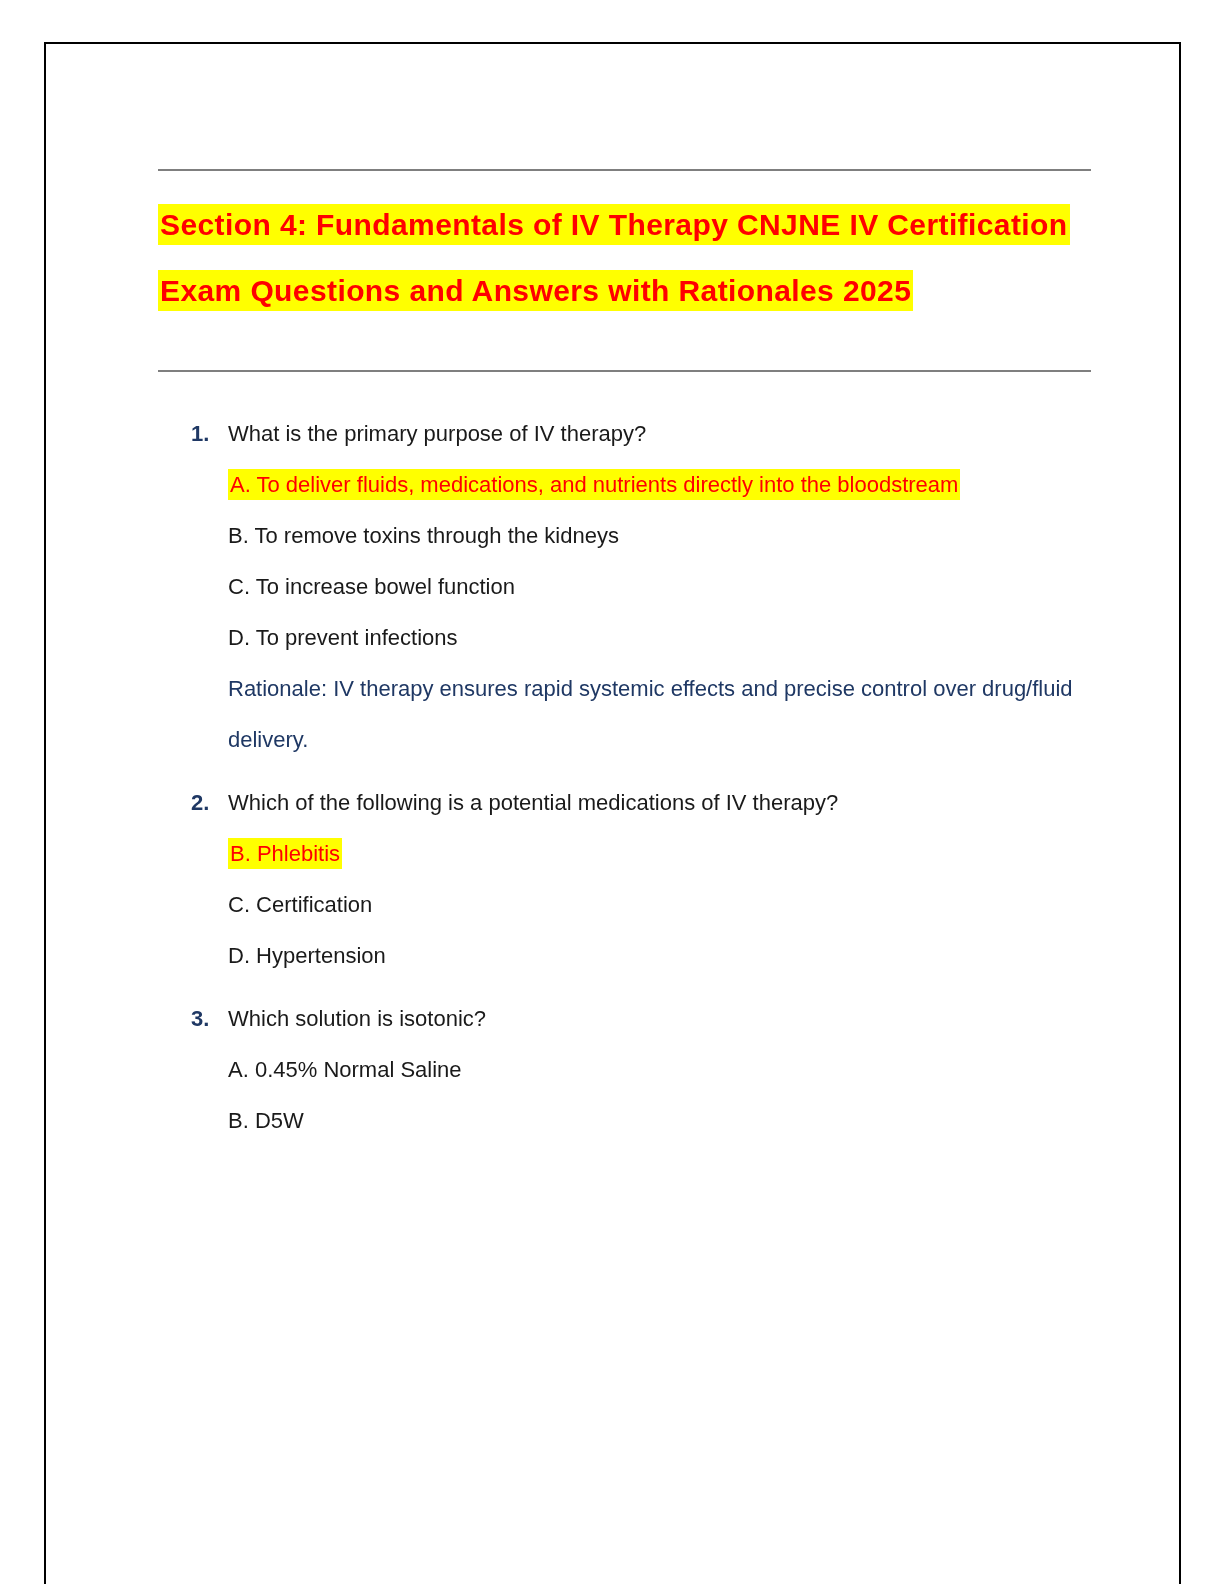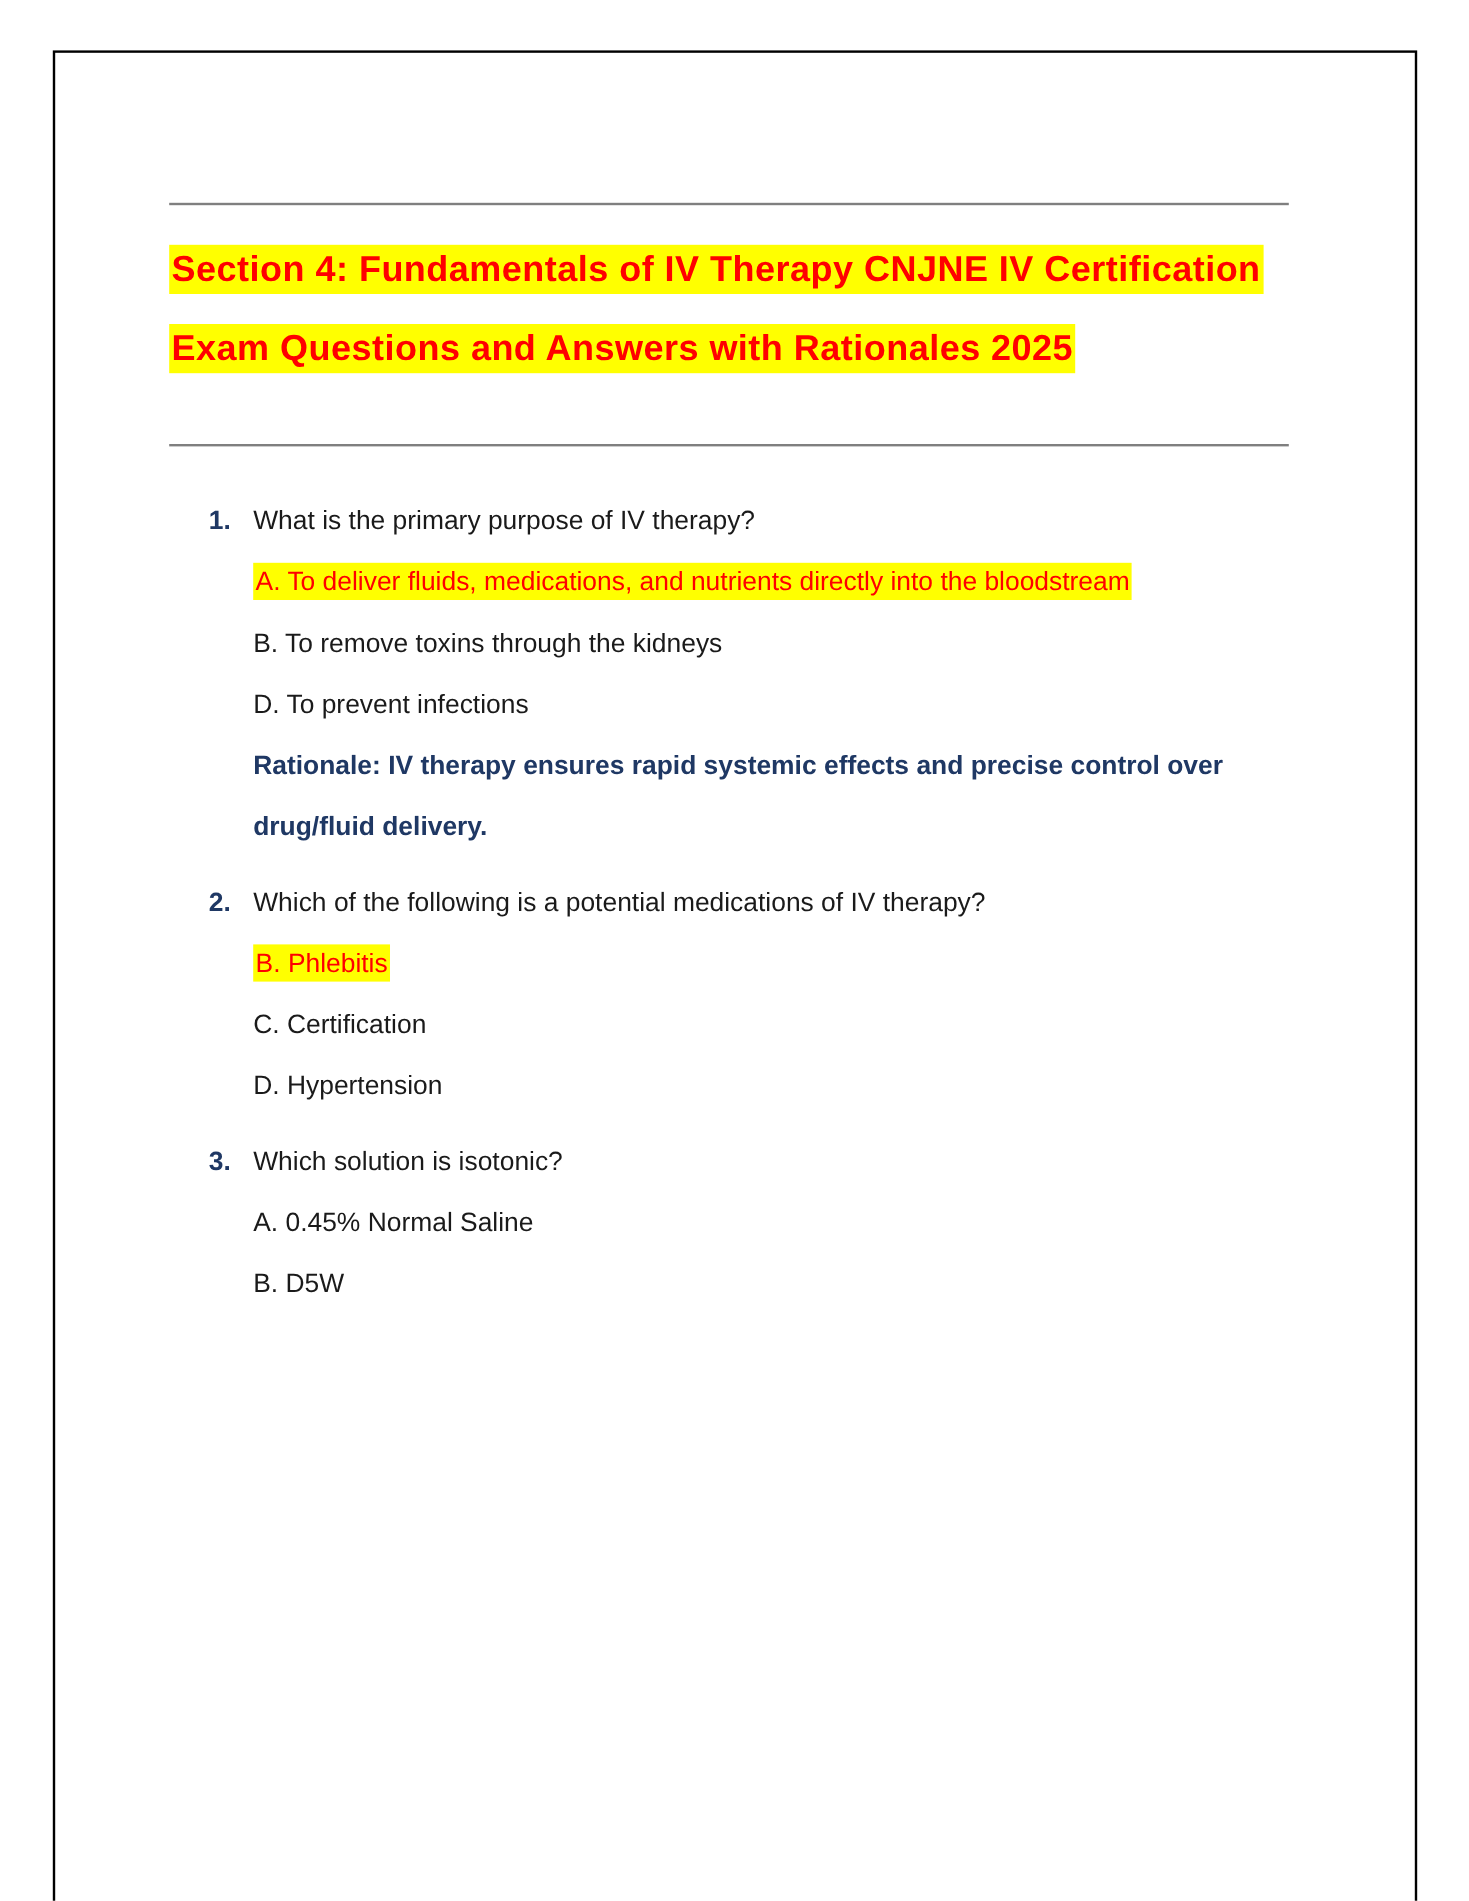--- a/index.html
+++ b/index.html
@@ -12,21 +12,21 @@
   }
   .page-border {
     position: absolute;
     left: 44px; top: 42px;
     width: 1137px; height: 1620px; 
     border: 2px solid #000000;
     pointer-events: none;
   }
   .content {
     position: absolute;
-    left: 141px; top: 0;
+    left: 158px; top: 0;
     width: 933px;
   }
   .hrule {
     width: 100%; height: 2px;
     background: #7f7f7f;
   }
   .rule-top { margin-top: 169px; }
   .rule-bottom { margin-top: 46px; }
 
   .doc-title {
@@ -60,21 +60,21 @@
   }
   .opt-hl {
     background: #ffff00;
     color: #ff0000;
     font-weight: 400;
     padding: 3px 2px;
     -webkit-box-decoration-break: clone;
     box-decoration-break: clone;
   }
   .rationale {
-    font-weight: 700;
+    font-weight: 400;
     color: #1f3864 !important;
   }
 </style>
 </head>
 <body>
 
 <div class="page-border"></div>
 
 <div class="content">
 
@@ -86,20 +86,21 @@
 
   <div class="questions">
 
     <div class="question">
       <div class="q-line">
         <span class="q-num">1.</span>
         <span class="q-text">What is the primary purpose of IV therapy?</span>
       </div>
       <div class="option"><span class="opt-hl">A. To deliver fluids, medications, and nutrients directly into the bloodstream</span></div>
       <div class="option"><span>B. To remove toxins through the kidneys</span></div>
+      <div class="option"><span>C. To increase bowel function</span></div>
       <div class="option"><span>D. To prevent infections</span></div>
       <div class="rationale">Rationale: IV therapy ensures rapid systemic effects and precise control over drug/fluid delivery.</div>
     </div>
 
     <div class="question">
       <div class="q-line">
         <span class="q-num">2.</span>
         <span class="q-text">Which of the following is a potential medications of IV therapy?</span>
       </div>
       <div class="option"><span class="opt-hl">B. Phlebitis</span></div>

